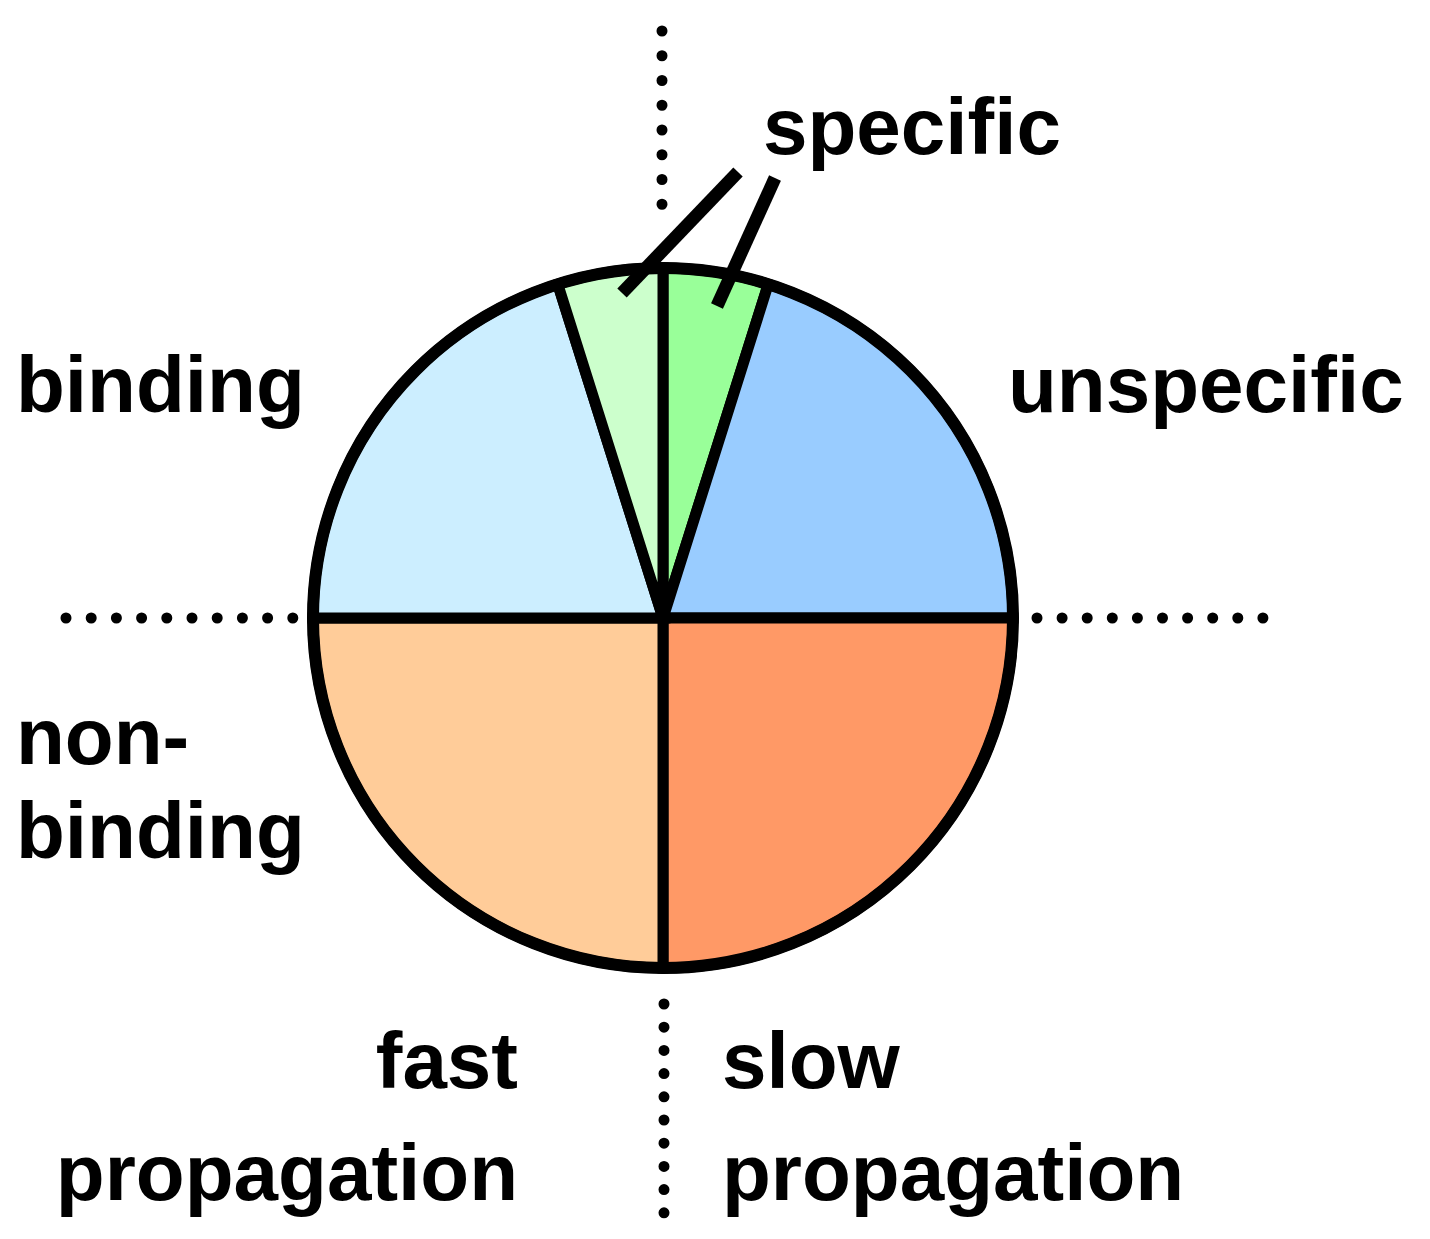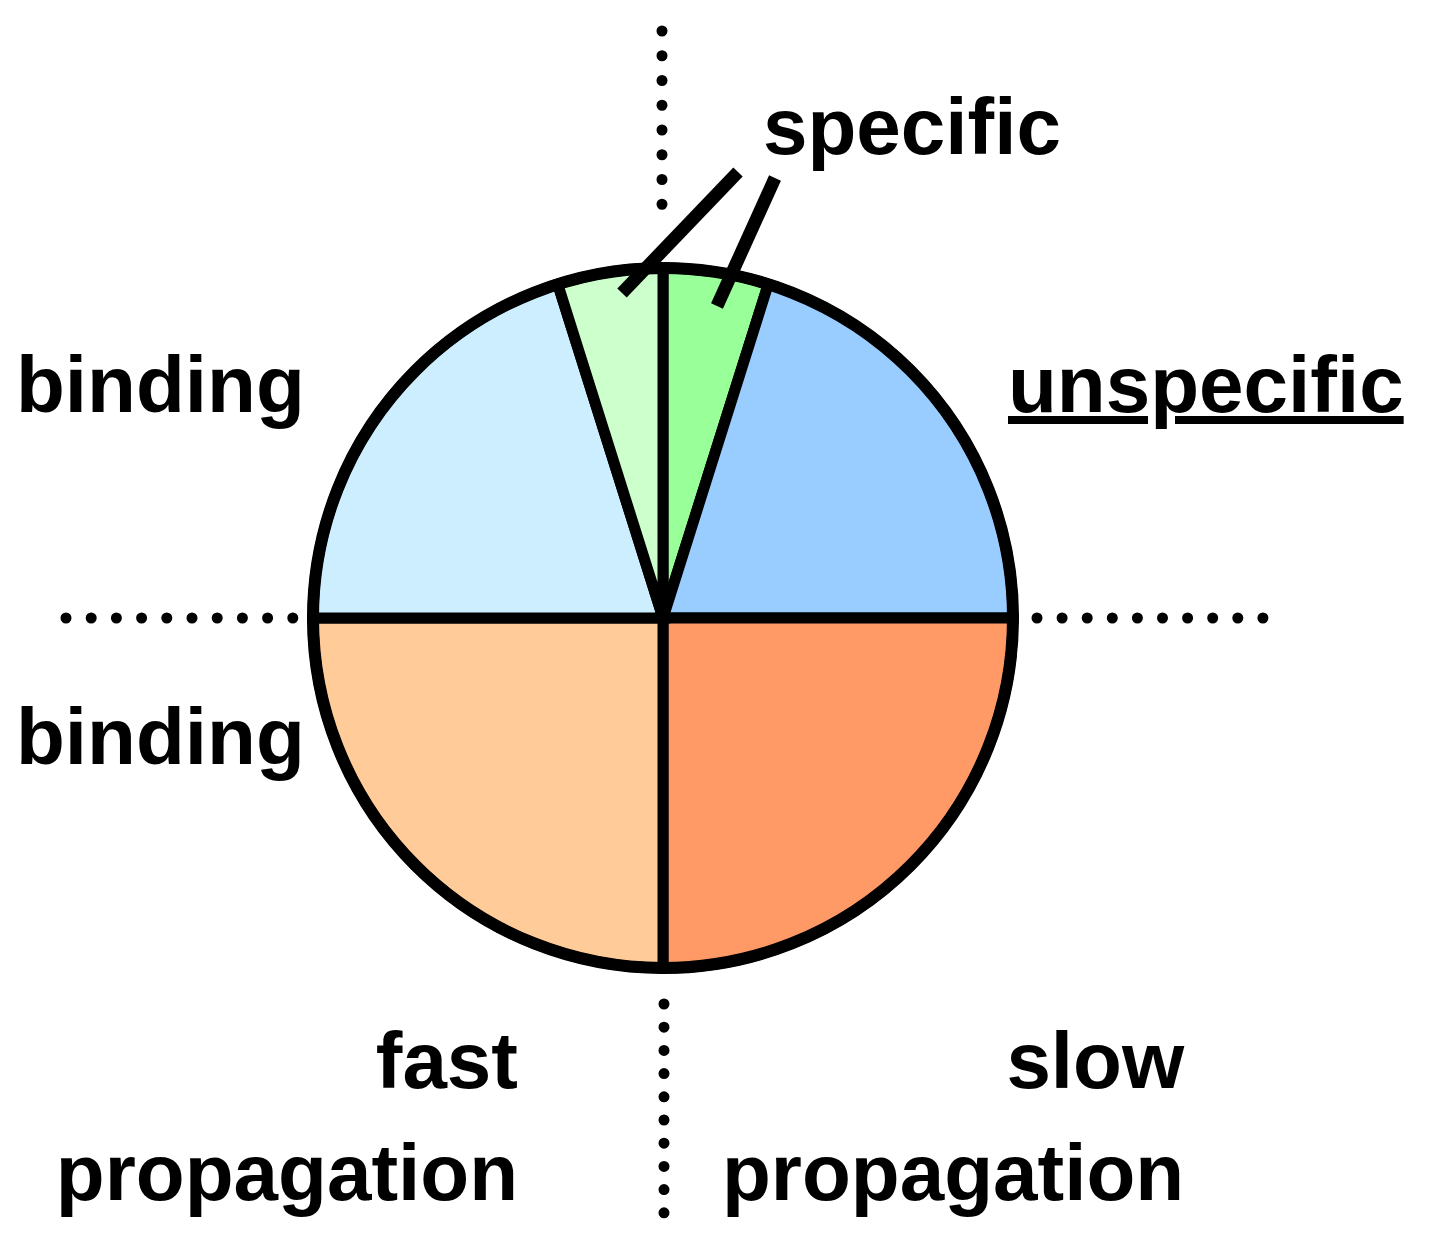--- a/index.html
+++ b/index.html
@@ -22,24 +22,24 @@
   .lbl {
     position: absolute;
     font-weight: bold;
     color: #000000;
     font-size: 80px;
     line-height: 1.18;
     white-space: nowrap;
   }
   .lbl-specific      { left: 763px; top: 80px; }
   .lbl-binding       { left: 16px;  top: 338px; }
-  .lbl-unspecific    { left: 1008px; top: 338px; text-decoration: underline; }
+  .lbl-unspecific    { left: 1008px; top: 338px; }
   .lbl-non-binding   { left: 16px;  top: 690px; }
   .lbl-fast          { right: 890px; top: 1005px; line-height: 1.4; text-align: right; }
-  .lbl-slow          { left: 722px; top: 1005px; line-height: 1.4; text-align: right; }
+  .lbl-slow          { left: 722px; top: 1005px; line-height: 1.4; text-align: left; }
   .lbl .line { display: block; }
 </style>
 </head>
 <body>
 
 <div class="stage">
 
   <svg width="1430" height="1239" viewBox="0 0 1430 1239">
 
     <g id="pie-group">
@@ -62,20 +62,21 @@
     <line x1="775" y1="178" x2="717" y2="306" stroke-width="13" stroke="#000000"></line>
   </svg>
 
   <div class="lbl lbl-specific">specific</div>
 
   <div class="lbl lbl-binding">binding</div>
 
   <div class="lbl lbl-unspecific">unspecific</div>
 
   <div class="lbl lbl-non-binding">
+    <span class="line">non-</span>
     <span class="line">binding</span>
   </div>
 
   <div class="lbl lbl-fast">
     <span class="line">fast</span>
     <span class="line">propagation</span>
   </div>
 
   <div class="lbl lbl-slow">
     <span class="line">slow</span>

